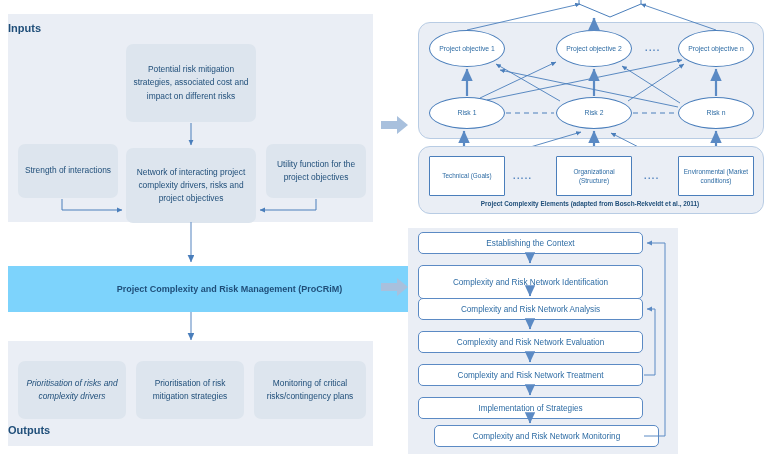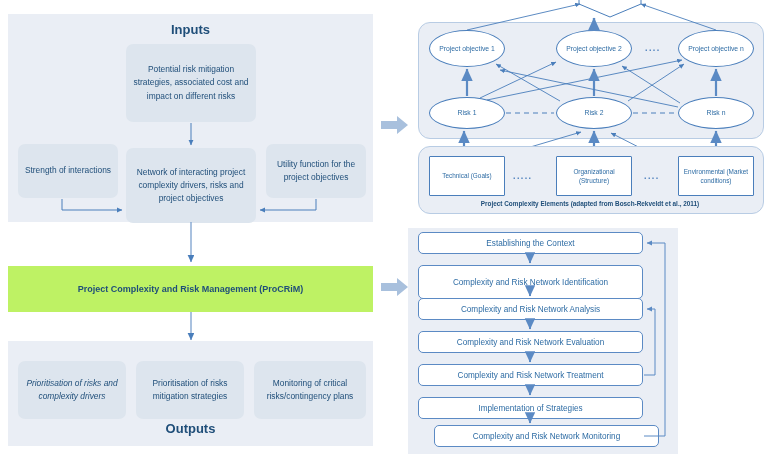--- a/index.html
+++ b/index.html
@@ -8,22 +8,22 @@
   .abs{position:absolute;}
 
   
   .panel{background:#eaeef5;}
   .panel-r{background:#eaeef5;border:1px solid #b8cce4;border-radius:12px;}
 
   
   .softbox{background:#dde5ee;border-radius:7px;display:flex;align-items:center;
            justify-content:center;text-align:center;color:#1f4e79;
            font-size:8.4px;line-height:1.55;padding:3px 5px;box-sizing:border-box;}
-  .panel-title{font-size:13px;font-weight:bold;color:#1f4e79;text-align:center;width:100%;}
-  .band{background:#bef264;display:flex;align-items:center;justify-content:center;}
+  .panel-title{font-size:11px;font-weight:bold;color:#1f4e79;width:100%;}
+  .band{background:#7dd3fc;display:flex;align-items:center;justify-content:center;padding-left:39px;}
   .band-txt{font-size:9px;font-weight:bold;color:#1f4e79;}
 
   
   .flowbox{background:#ffffff;border:1.1px solid #5b8ac4;border-radius:5px;
            display:flex;align-items:center;justify-content:center;text-align:center;
            font-size:8.2px;color:#2e6ca4;box-sizing:border-box;}
 
   
   .ellipse{background:#ffffff;border:1px solid #4a7ebb;border-radius:50%;
            display:flex;align-items:center;justify-content:center;text-align:center;
@@ -77,21 +77,21 @@
 
 <svg class="abs" style="left:170px;top:312px;width:50px;height:36px;">
   <line x1="21" y1="0" x2="21" y2="28" stroke="#7ba0ce" stroke-width="1.3" marker-end="url(#ah)"></line>
 </svg>
 
 <div class="abs panel" style="left:8px;top:341px;width:365px;height:105px;">
   <div class="abs panel-title" style="left:0;bottom:10px;">Outputs</div>
 </div>
 
 <div class="abs softbox" style="left:18px;top:361px;width:108px;height:58px;font-style:italic;">Prioritisation of risks and complexity drivers</div>
-<div class="abs softbox" style="left:136px;top:361px;width:108px;height:58px;">Prioritisation of risks mitigation strategies</div>
+<div class="abs softbox" style="left:136px;top:361px;width:108px;height:58px;">Prioritisation of risk mitigation strategies</div>
 <div class="abs softbox" style="left:254px;top:361px;width:112px;height:58px;">Monitoring of critical risks/contingency plans</div>
 
 <svg class="abs" style="left:381px;top:116px;width:30px;height:24px;">
   <path d="M0,5 L16,5 L16,0 L27,9 L16,18 L16,13 L0,13 z" fill="#a8c0dd"></path>
 </svg>
 <svg class="abs" style="left:381px;top:278px;width:30px;height:24px;">
   <path d="M0,5 L16,5 L16,0 L27,9 L16,18 L16,13 L0,13 z" fill="#a8c0dd"></path>
 </svg>
 
 <div class="abs panel-r" style="left:418px;top:22px;width:344px;height:115px;"></div>

